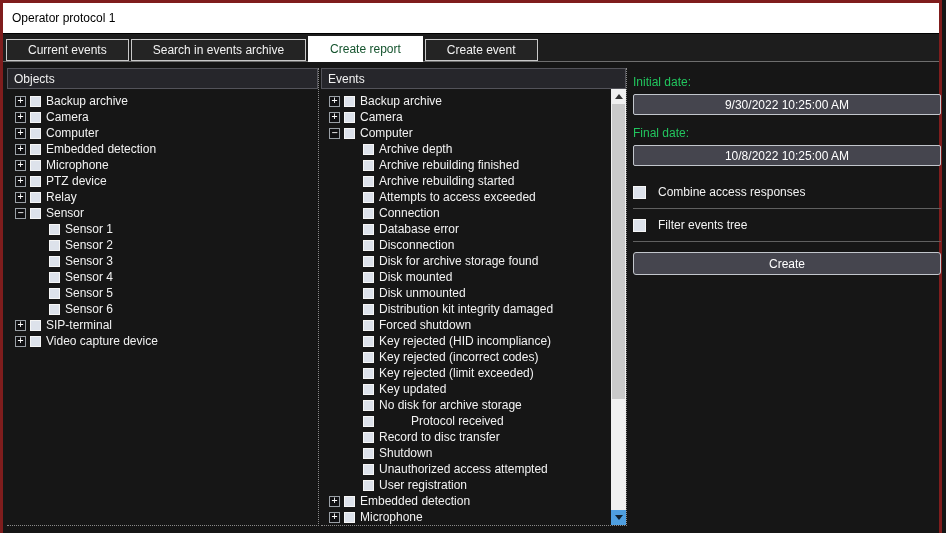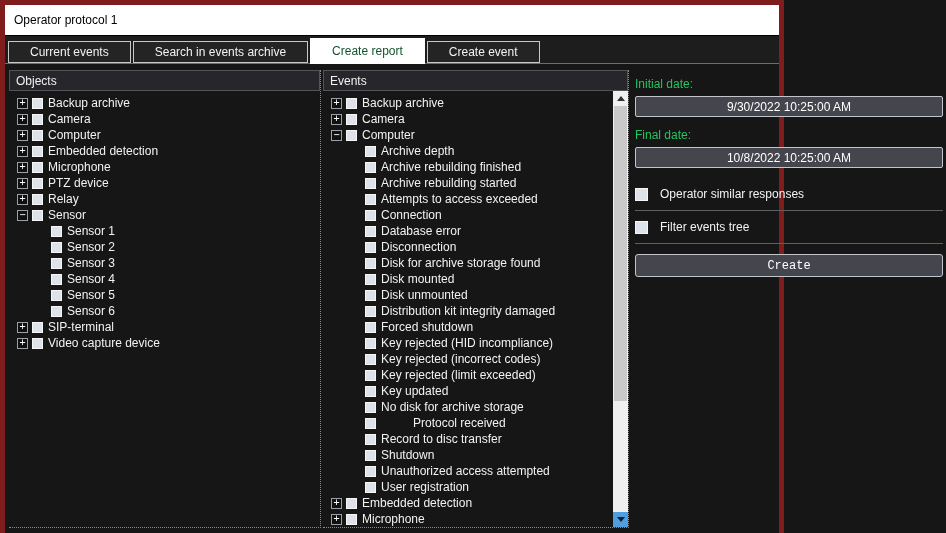--- a/index.html
+++ b/index.html
@@ -4,22 +4,22 @@
 <style>
   * { box-sizing: border-box; }
   html,body { margin:0; padding:0; }
   body {
     width:946px; height:533px; overflow:hidden;
     background:#161616;
     font-family:"Liberation Sans", sans-serif;
     font-size:12px;
   }
   .window {
-    position:absolute; left:0; top:0; width:784px; height:533px;
-    border:5px solid #7f1d1d; background:#161616;
+    position:absolute; left:0; top:0; width:942px; height:533px;
+    border:3px solid #7f1d1d; background:#161616;
   }
   
   .titlebar {
     height:31px; background:#ffffff; border-bottom:1px solid #000000;
     display:flex; align-items:center; padding-left:9px; color:#000;
   }
   
   .tabbar {
     height:28px; background:#1d1d1d; border-bottom:1px solid #6e6e6e;
     display:flex; align-items:flex-end; padding-left:2px;
@@ -88,21 +88,21 @@
     cursor:default;
   }
   .cbrow {
     display:flex; align-items:center; gap:7px;
     padding:9px 0 9px; border-bottom:1px solid #606060;
   }
   .cbrow.first { margin-top:10px; }
   .create-btn {
     margin-top:10px; width:100%; height:23px;
     background:#45454e; border:1px solid #c2c6cc; border-radius:3px;
-    color:#fff; font-size:12px; font-family:Liberation Mono, monospace;
+    color:#fff; font-size:12px; font-family:Liberation Sans, sans-serif;
     display:flex; align-items:center; justify-content:center; cursor:default;
   }
 </style>
 </head>
 <body>
 
 <div class="window">
 
   <div class="titlebar">
     <span>Operator protocol 1</span>
@@ -335,21 +335,21 @@
       <div class="flabel">Initial date:</div>
       <div class="field">
         <span>9/30/2022 10:25:00 AM</span>
       </div>
       <div class="flabel second">Final date:</div>
       <div class="field">
         <span>10/8/2022 10:25:00 AM</span>
       </div>
       <div class="cbrow first">
         <span class="cb big"></span>
-        <span class="lbl">Operator similar responses</span>
+        <span class="lbl">Combine access responses</span>
       </div>
       <div class="cbrow">
         <span class="cb big"></span>
         <span class="lbl">Filter events tree</span>
       </div>
       <div class="create-btn">Create</div>
     </div>
 
   </div>
 </div>

